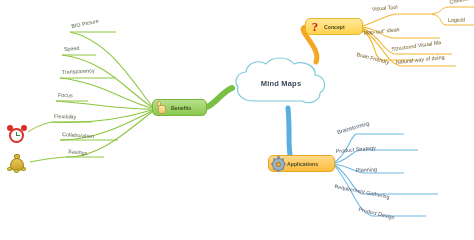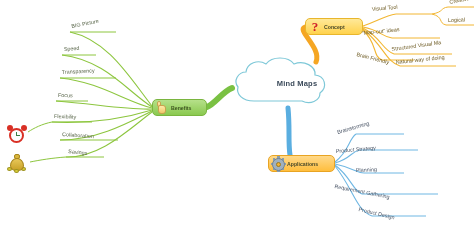--- a/index.html
+++ b/index.html
@@ -8,21 +8,21 @@
     background:#ffffff;
     font-family:"Liberation Sans",sans-serif;
     overflow:hidden;
   }
   #canvas{position:relative;width:474px;height:233px;overflow:hidden;}
   svg.links{position:absolute;left:0;top:0;width:474px;height:233px;}
 
   
   .cloud-wrap{position:absolute;left:232px;top:57px;width:98px;height:52px;}
   .cloud-label{
-    position:absolute;left:16px;top:0;width:98px;height:52px;
+    position:absolute;left:0;top:0;width:98px;height:52px;
     display:flex;align-items:center;justify-content:center;
     font-size:7.5px;font-weight:bold;color:#3b4a5a;letter-spacing:.2px;
   }
 
   
   .node{
     position:absolute;display:flex;align-items:center;
     border-radius:5px;box-sizing:border-box;
     padding:1px 5px 1px 2px;
   }

